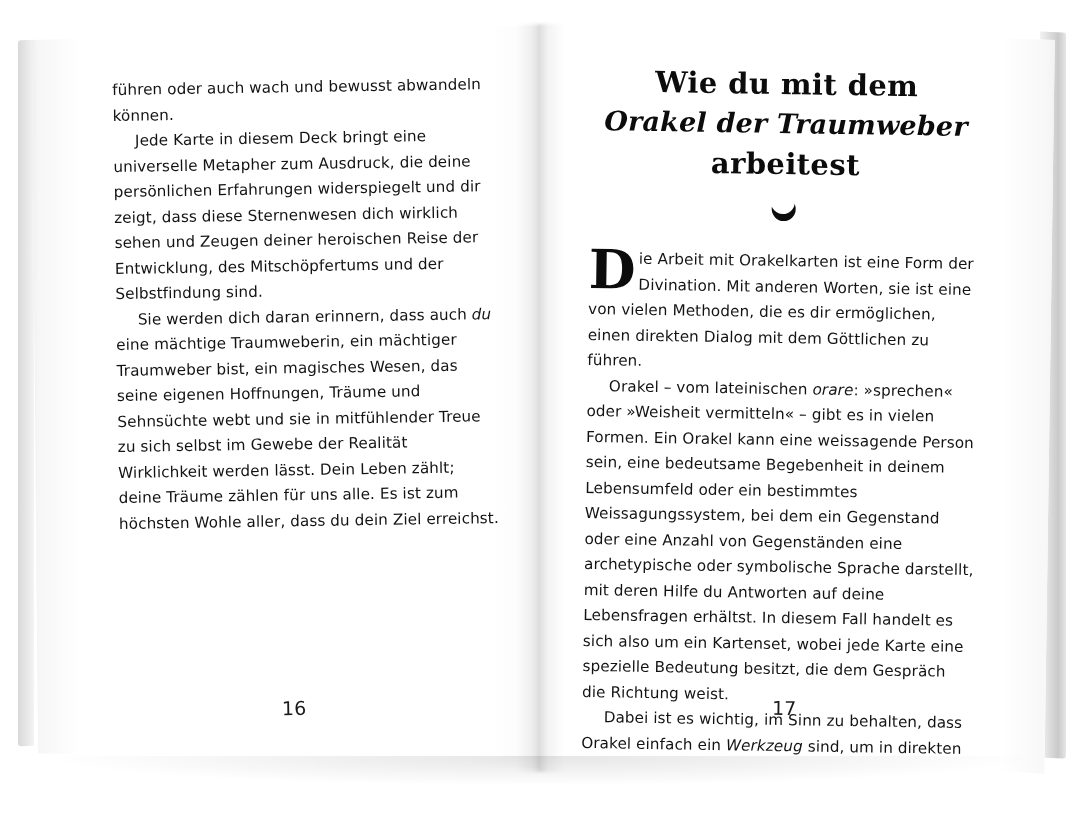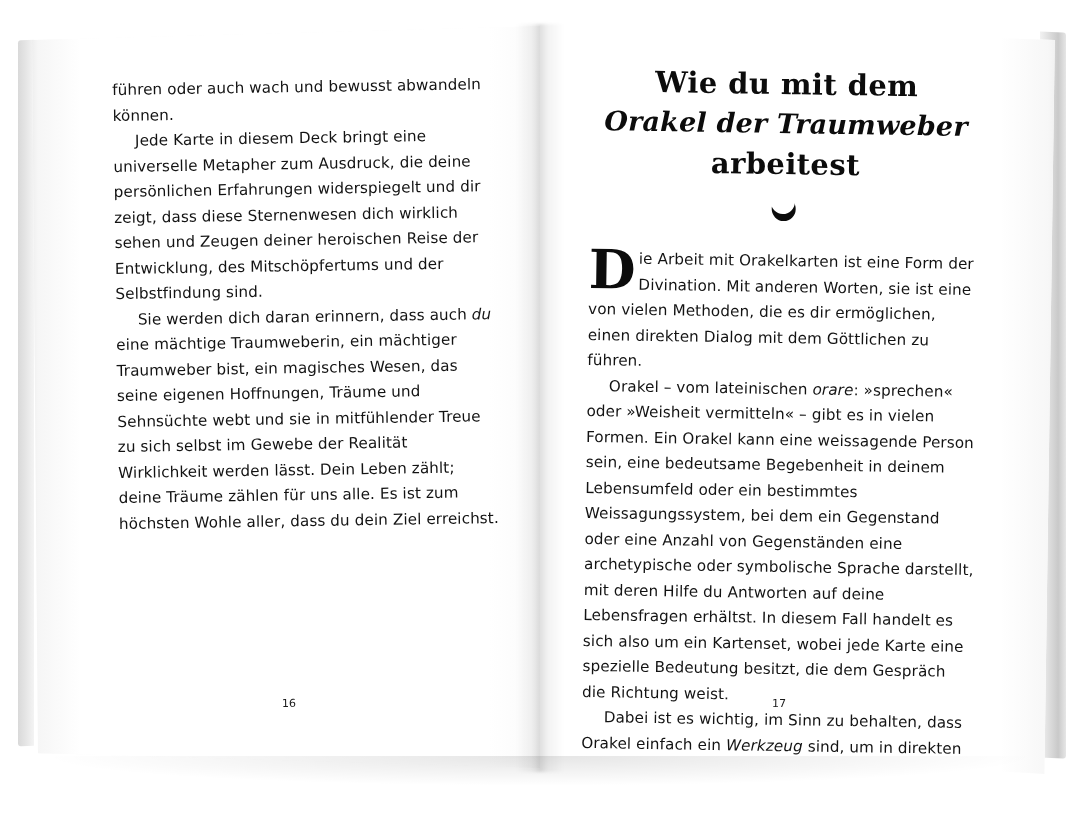--- a/index.html
+++ b/index.html
@@ -199,21 +199,21 @@
     font-size: 54px;
     line-height: 42px;
     font-weight: 700;
     padding: 2px 3px 0 0;
     color: #0c0c0c;
   }
 
   .folio {
     position: absolute;
     font-family: "DejaVu Sans", sans-serif;
-    font-size: 11px;
+    font-size: 19px;
     color: #1a1a1a;
   }
   .folio-left {
     left: 282px;
     top: 697px;
     transform: rotate(-0.9deg);
   }
   .folio-right {
     left: 772px;
     top: 697px;

